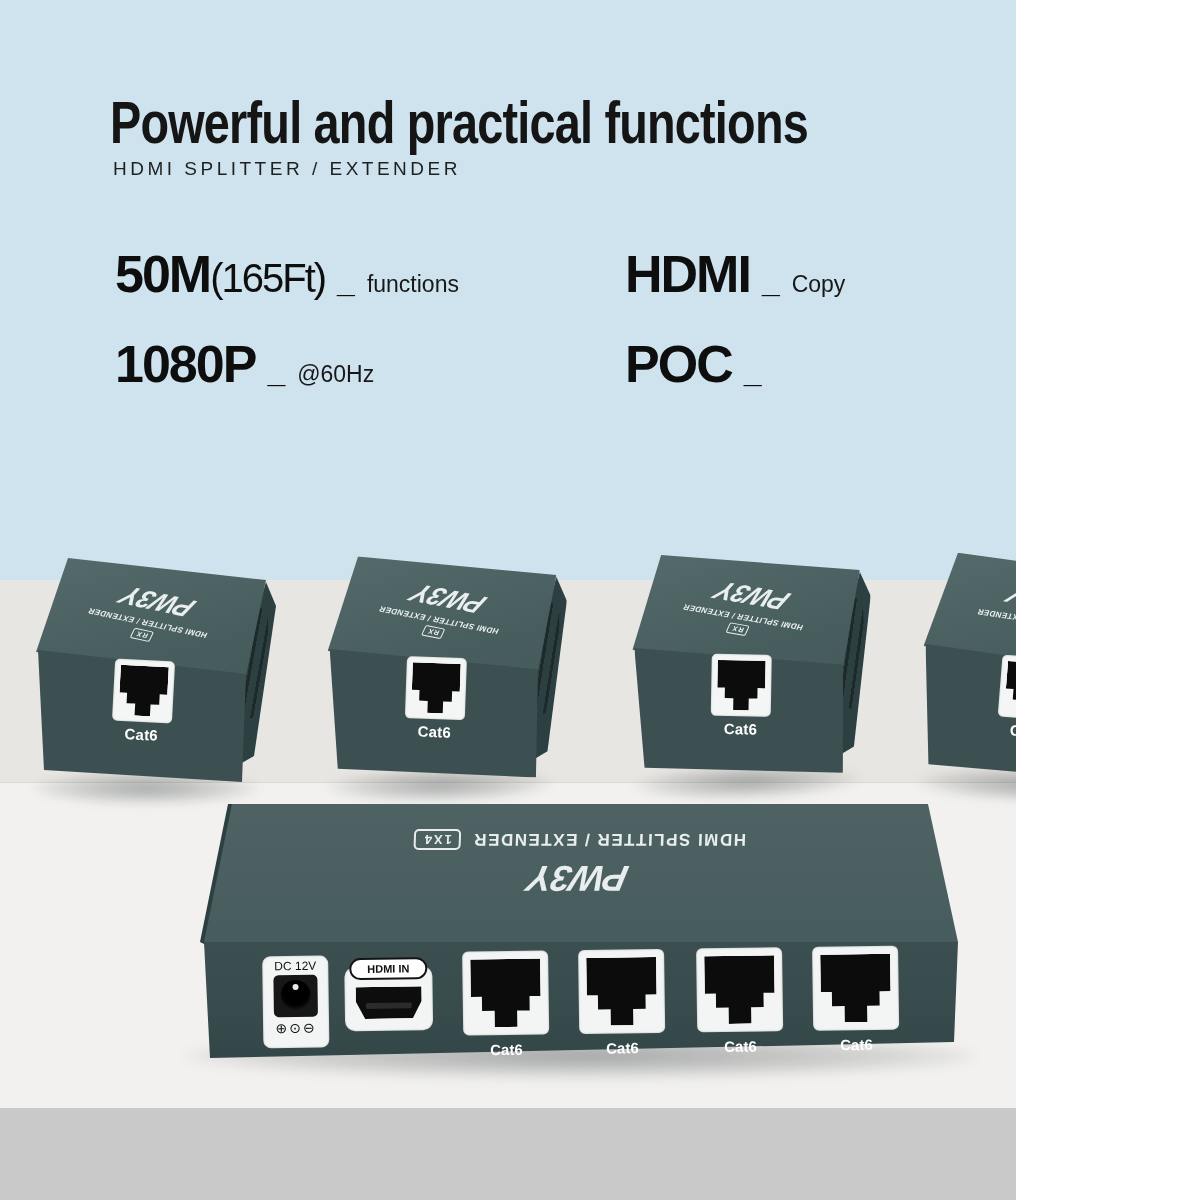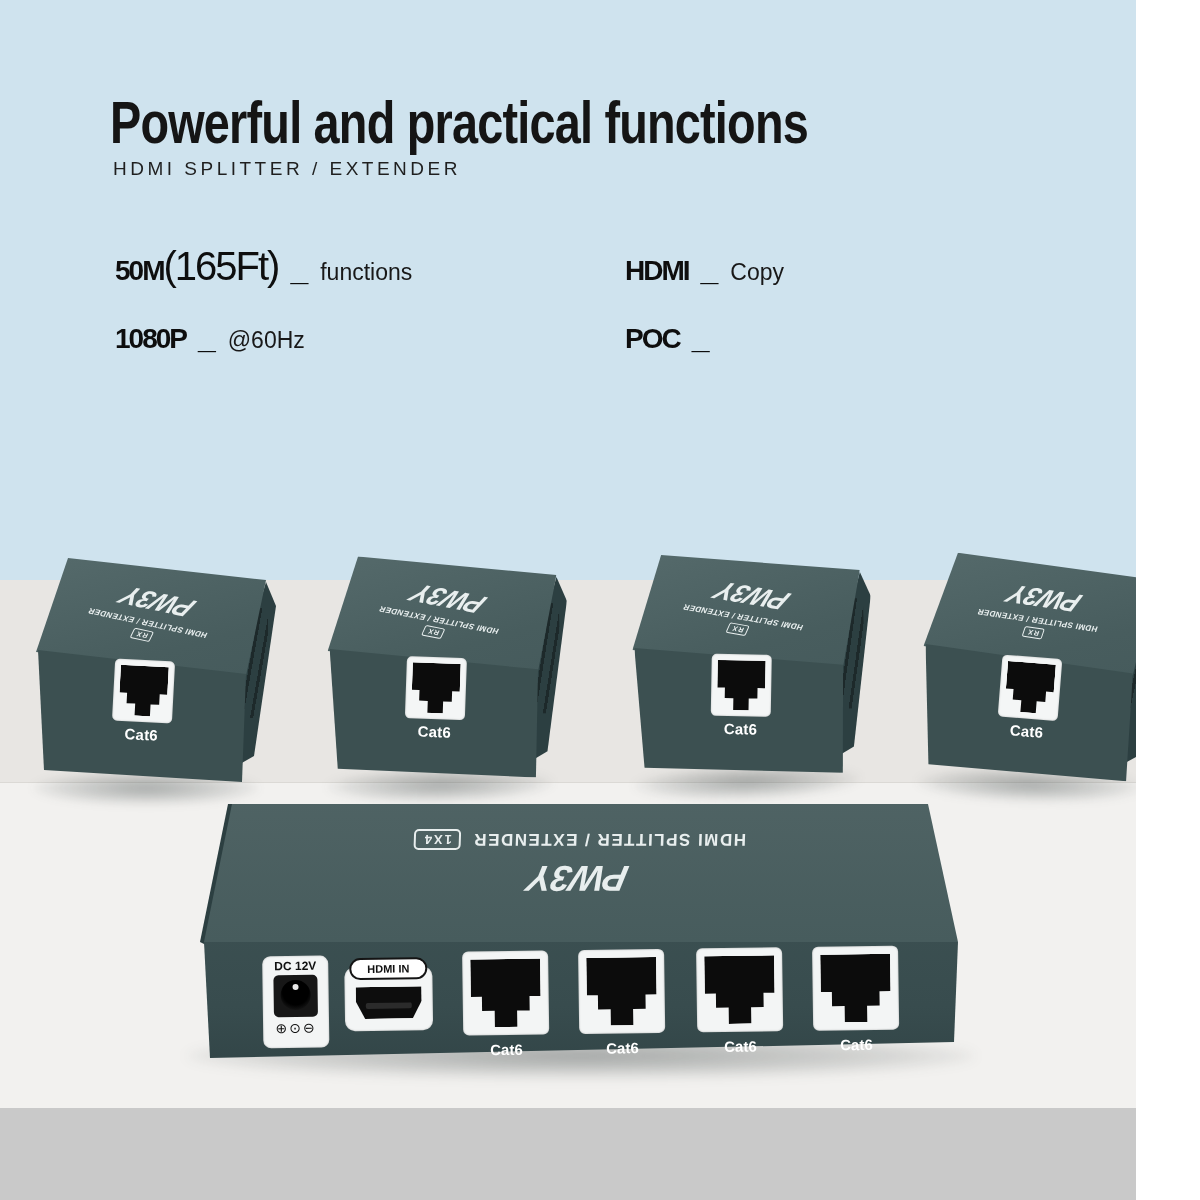--- a/index.html
+++ b/index.html
@@ -1,17 +1,17 @@
 <!DOCTYPE html>
 <html><head>
 <meta charset="utf-8">
 <style>
   html,body{margin:0;padding:0;background:#ffffff;}
   #stage{
-    position:relative;width:1136px;height:1200px;overflow:hidden;
+    position:relative;width:1016px;height:1200px;overflow:hidden;
     font-family:"Liberation Sans",sans-serif;
   }
   
   .bg-sky{position:absolute;left:0;top:0;width:1200px;height:580px;background:#cfe3ee;}
   .bg-floor-upper{position:absolute;left:0;top:580px;width:1200px;height:202px;background:#e8e6e3;}
   .bg-floor-lower{position:absolute;left:0;top:782px;width:1200px;height:326px;background:#f2f1ef;border-top:1px solid #dbd9d5;}
   .bg-floor-front{position:absolute;left:0;top:1108px;width:1200px;height:92px;background:#c9c9c9;}
   
   .title{
     position:absolute;left:110px;top:88px;font-size:60px;font-weight:700;color:#151515;
@@ -19,21 +19,21 @@
   }
   .subtitle{
     position:absolute;left:113px;top:158px;font-size:19px;font-weight:500;color:#1f1f1f;
     letter-spacing:3.5px;white-space:nowrap;
   }
   
   .features{position:absolute;left:115px;top:244px;width:1020px;}
   .f-row{display:flex;align-items:baseline;margin-bottom:30px;}
   .f-cell{display:flex;align-items:baseline;}
   .f-cell.first{width:510px;}
-  .f-value{font-size:28px;font-weight:800;color:#0e0e0e;letter-spacing:-2px;white-space:nowrap;}
+  .f-value{font-size:52px;font-weight:800;color:#0e0e0e;letter-spacing:-2px;white-space:nowrap;}
   .f-light{font-size:40px;font-weight:400;color:#0e0e0e;letter-spacing:-2px;white-space:nowrap;}
   .f-sep{font-size:32px;font-weight:700;color:#0e0e0e;margin:0 12px 0 12px;}
   .f-desc{font-size:23px;font-weight:400;color:#181818;white-space:nowrap;}
   
   .rx{position:absolute;width:248px;height:245px;}
   .rx2{transform:rotate(-1deg);}
   .rx3{transform:rotate(-2deg);}
   .rx4{transform:rotate(1.5deg);}
   .rx-shadow{
     position:absolute;left:4px;bottom:-12px;width:228px;height:34px;border-radius:50%;
@@ -115,21 +115,21 @@
   .sp-badge{
     font-size:13px;font-weight:700;border:2px solid #e8eeee;border-radius:5px;
     padding:0 7px;letter-spacing:2px;line-height:17px;
   }
   .sp-front-content{position:absolute;inset:0;transform:rotate(-0.8deg);}
   .dc-module{
     position:absolute;left:70px;top:156px;width:66px;height:92px;background:#f3f5f5;border-radius:8px;
     display:flex;flex-direction:column;align-items:center;padding-top:3px;box-sizing:border-box;
     box-shadow:inset 0 0 2px rgba(0,0,0,0.3);
   }
-  .dc-label{font-size:12px;font-weight:700;color:#101010;}
+  .dc-label{font-size:12px;font-weight:400;color:#101010;}
   .dc-jack{position:relative;width:44px;height:42px;background:#171717;border-radius:5px;margin-top:2px;}
   .dc-hole{position:absolute;left:7px;top:5px;width:30px;height:30px;border-radius:50%;
     background:radial-gradient(circle at 50% 40%,#000 55%,#2a2a2a 100%);}
   .dc-pin{position:absolute;left:19px;top:9px;width:6px;height:6px;border-radius:50%;background:#e8e8e8;}
   .dc-polarity{font-family:"DejaVu Sans",sans-serif;font-size:14px;color:#101010;letter-spacing:2px;margin-top:3px;}
   .hdmi-module{
     position:absolute;left:152px;top:168px;width:88px;height:64px;background:#f3f5f5;border-radius:10px;
     box-shadow:inset 0 0 2px rgba(0,0,0,0.3);
   }
   .hdmi-pill{

